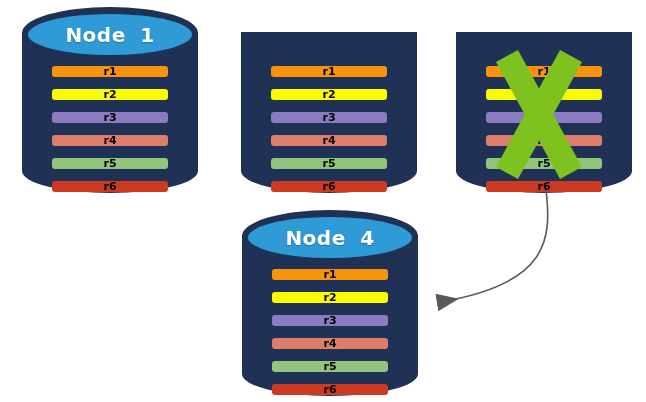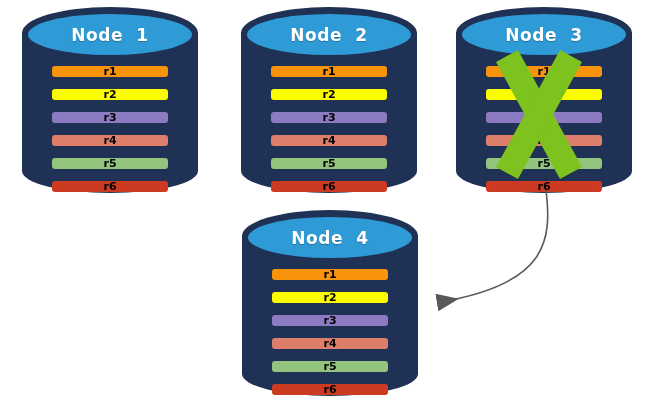--- a/index.html
+++ b/index.html
@@ -24,21 +24,21 @@
     border-radius:50%;
   }
   .cyl-top-inner{
     position:absolute;left:6px;right:6px;top:7px;bottom:4px;
     background:var(--cyl-face,#2E9AD6);
     border-radius:50%;
     display:flex;align-items:center;justify-content:center;
   }
   .node-title{
     color:var(--title-color,#fff);
-    font-weight:700;font-size:17px;letter-spacing:0.5px;word-spacing:7px;
+    font-weight:700;font-size:20px;letter-spacing:0.5px;word-spacing:7px;
     text-shadow:0 1px 1px rgba(0,0,0,0.25);
   }
   .bars{
     position:absolute;left:30px;right:30px;top:59px;
     display:flex;flex-direction:column;gap:12px;
   }
   .bar{
     height:11px;border-radius:3px;
     display:flex;align-items:center;justify-content:center;
     font-weight:700;font-size:11px;line-height:11px;
@@ -84,25 +84,20 @@
         </div>
         <div class="bar" style="background: rgb(204, 58, 33);">
           <span>r6</span>
         </div>
       </div>
 
   </div>
 
   <div class="node node-2">
     <div class="cyl-body"></div>
-    <div class="cyl-top">
-      <div class="cyl-top-inner">
-        <span class="node-title">Node 2</span>
-      </div>
-    </div>
     <div class="bars">
         <div class="bar" style="background: rgb(247, 148, 11);">
           <span>r1</span>
         </div>
         <div class="bar" style="background: rgb(252, 252, 0);">
           <span>r2</span>
         </div>
         <div class="bar" style="background: rgb(141, 123, 193);">
           <span>r3</span>
         </div>
@@ -114,25 +109,20 @@
         </div>
         <div class="bar" style="background: rgb(204, 58, 33);">
           <span>r6</span>
         </div>
       </div>
 
   </div>
 
   <div class="node node-3 crossed">
     <div class="cyl-body"></div>
-    <div class="cyl-top">
-      <div class="cyl-top-inner">
-        <span class="node-title">Node 3</span>
-      </div>
-    </div>
     <div class="bars">
         <div class="bar" style="background: rgb(247, 148, 11);">
           <span>r1</span>
         </div>
         <div class="bar" style="background: rgb(252, 252, 0);">
           <span>r2</span>
         </div>
         <div class="bar" style="background: rgb(141, 123, 193);">
           <span>r3</span>
         </div>

